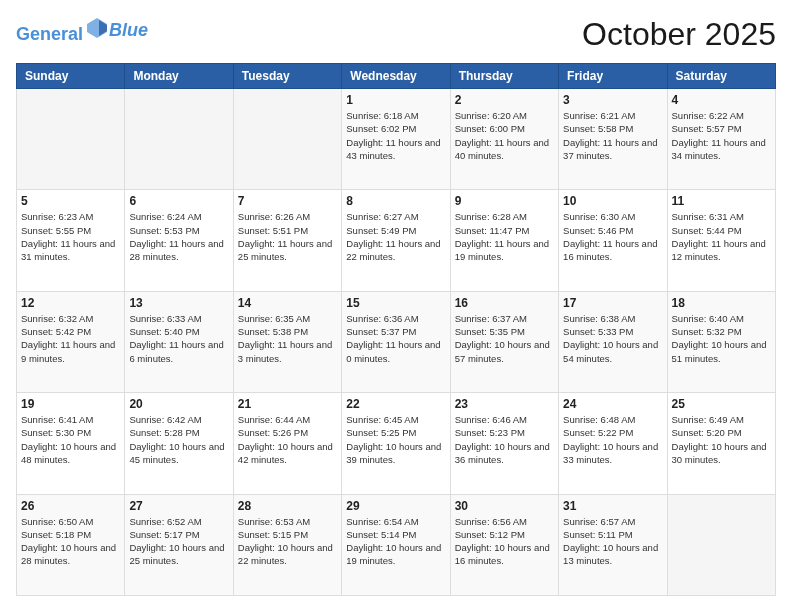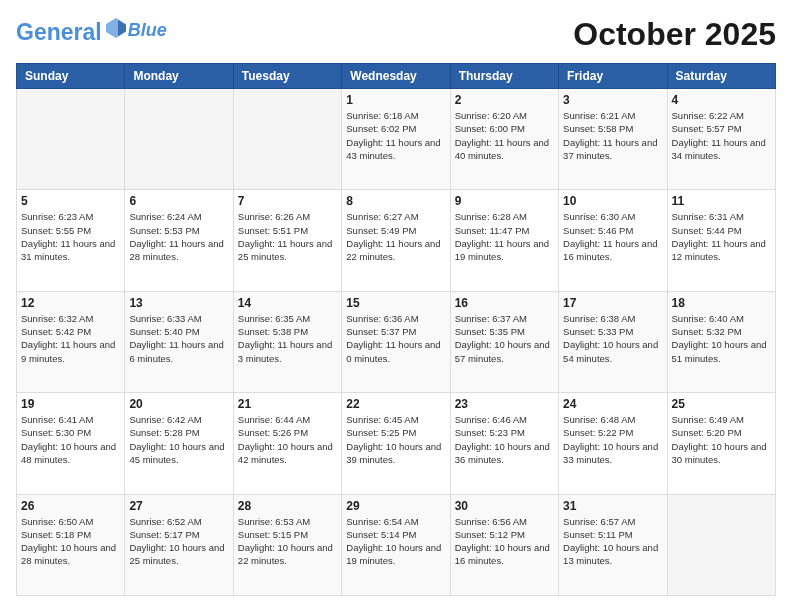--- a/index.html
+++ b/index.html
@@ -21,40 +21,40 @@
       display: flex;
       align-items: flex-start;
       justify-content: space-between;
       margin-bottom: 10px;
     }
     .logo {
       display: flex;
       align-items: center;
     }
     .logo-text {
-      font-size: 23px;
+      font-size: 18px;
       font-weight: bold;
       color: #1a3a5c;
       line-height: 1.1;
     }
     .logo-text span {
       color: #4a90d9;
     }
     .logo-icon {
       width: 24px;
       height: 24px;
       margin-left: 2px;
     }
     .title-block {
       text-align: right;
     }
     .calendar-title {
       font-size: 32px;
       color: #1a1a1a;
-      font-weight: bold;
+      font-weight: normal;
     }
     .calendar-subtitle {
       font-size: 16px;
       color: #333;
     }
     .calendar {
       flex: 1;
       border: 1px solid #ccc;
       border-collapse: collapse;
       width: 100%;

